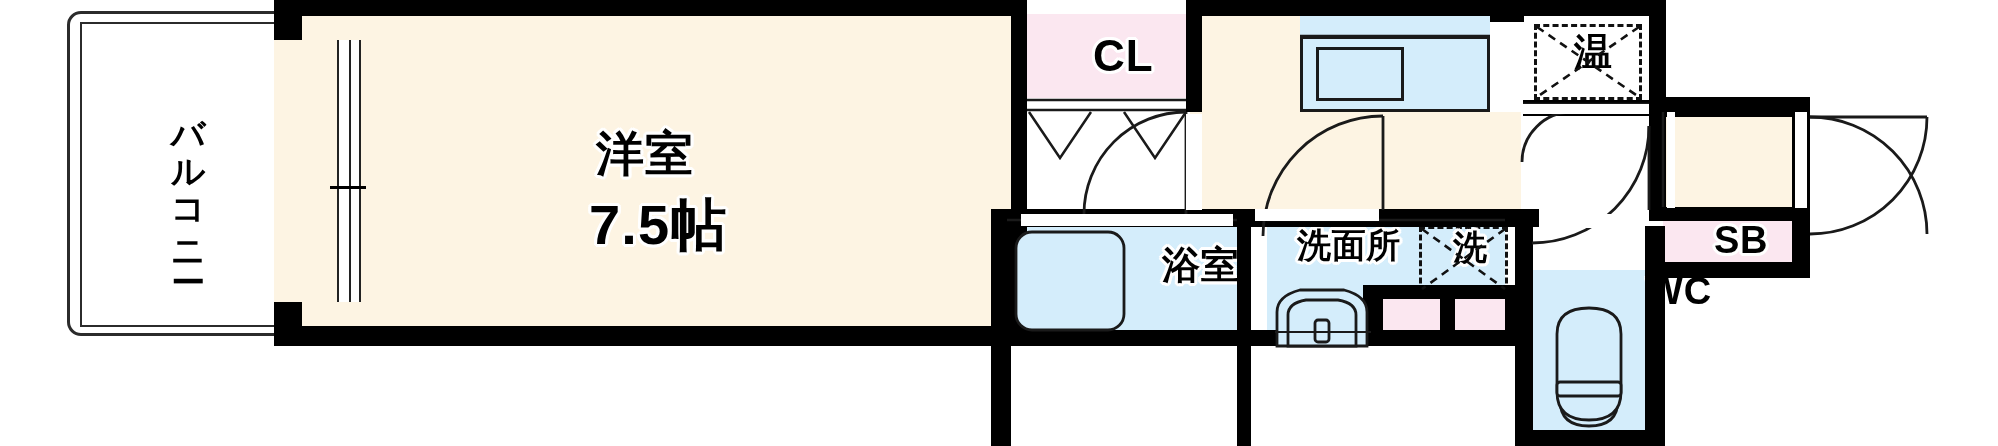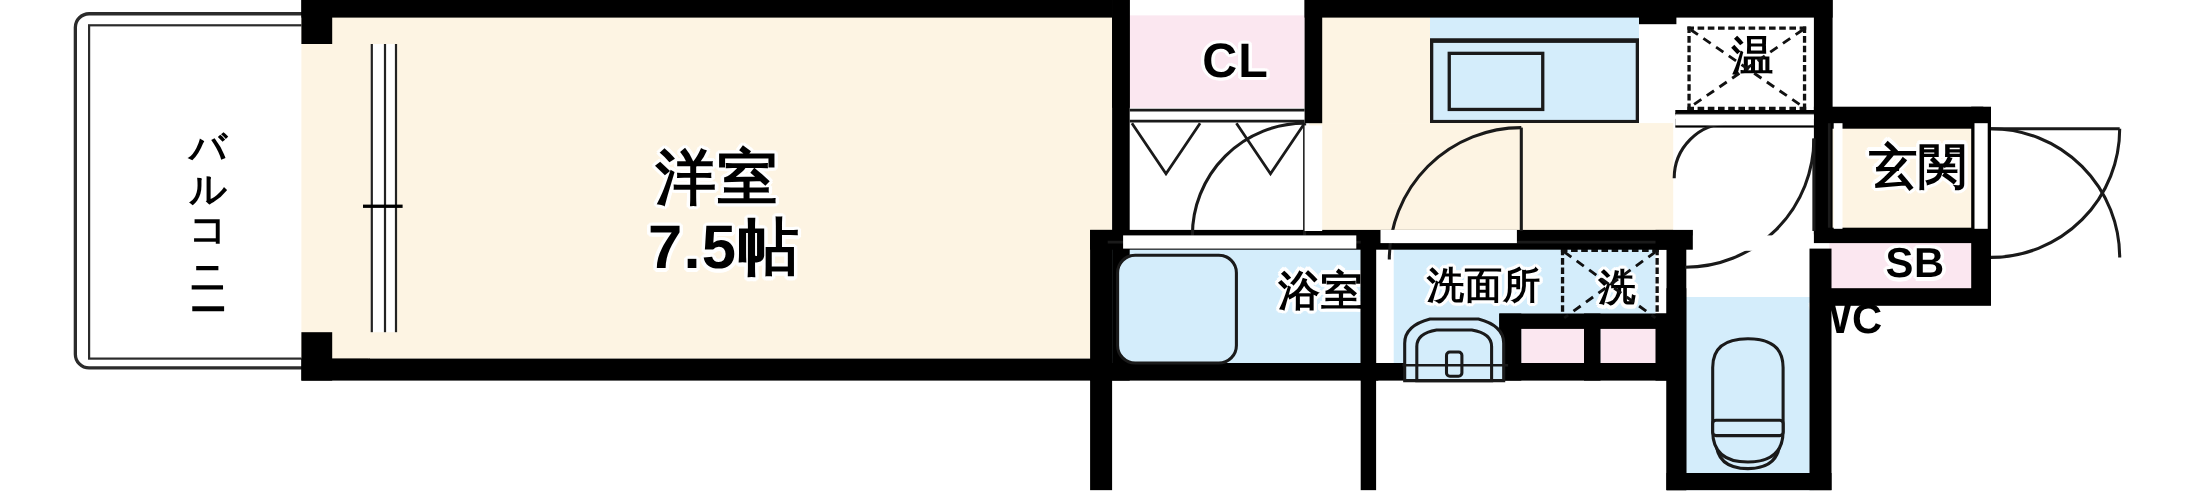--- a/index.html
+++ b/index.html
@@ -41,25 +41,25 @@
        3px 1px 0 #fff, -3px 1px 0 #fff, 1px 3px 0 #fff, 1px -3px 0 #fff,
        3px -1px 0 #fff, -3px -1px 0 #fff, -1px 3px 0 #fff, -1px -3px 0 #fff;
     pointer-events:none;
     padding-left:21px;
   }
   .label.vert{
     writing-mode:vertical-rl;
     text-orientation:upright;
     white-space:nowrap;
   }
-  .l-room{font-size:55px;}
+  .l-room{font-size:48px;font-family:Liberation Mono, monospace;}
   .l-room-2{font-size:56px;}
   .l-big{font-size:44px;}
   .l-mid{font-size:38px;}
-  .l-small{font-size:34px;margin-top:15px;}
+  .l-small{font-size:34px;}
   .l-bal{font-size:34px;letter-spacing:0.10em;}
 
   
   .dashbox{position:absolute;box-sizing:border-box;border:3px dashed #111;background:transparent;}
 
   
   #vec{position:absolute;left:0;top:0;width:1998px;height:446px;overflow:visible;pointer-events:none;}
 
   
   .balcony-outer{
@@ -103,21 +103,20 @@
 
   <div class="area fill-room" style="left:1190px;top:14px;width:110px;height:98px;"></div>
   <div class="area fill-room" style="left:1190px;top:112px;width:331px;height:98px;"></div>
   <div class="area fill-room" style="left:1190px;top:112px;width:331px;height:98px;"></div>
 
   <div class="area fill-none" style="left:1523px;top:14px;width:130px;height:98px;"></div>
   <div class="dashbox" style="left:1534px;top:24px;width:108px;height:76px;"></div>
   <div class="label l-mid" style="left:1553px;top:33px;">温</div>
 
   <div class="area fill-room" style="left:1663px;top:110px;width:140px;height:103px;"></div>
-  <div class="label l-big" style="left:1678px;top:130px;">玄関</div>
 
   <div class="area fill-closet" style="left:1663px;top:219px;width:140px;height:46px;"></div>
   <div class="label l-mid" style="left:1693px;top:221px;text-align:right;">SB</div>
 
   <div class="area fill-water" style="left:1007px;top:222px;width:230px;height:112px;"></div>
   <div class="label l-mid" style="left:1141px;top:246px;">浴室</div>
 
   <div class="area fill-water" style="left:1267px;top:222px;width:238px;height:112px;"></div>
   <div class="label l-small" style="left:1276px;top:228px;">洗面所</div>
 

